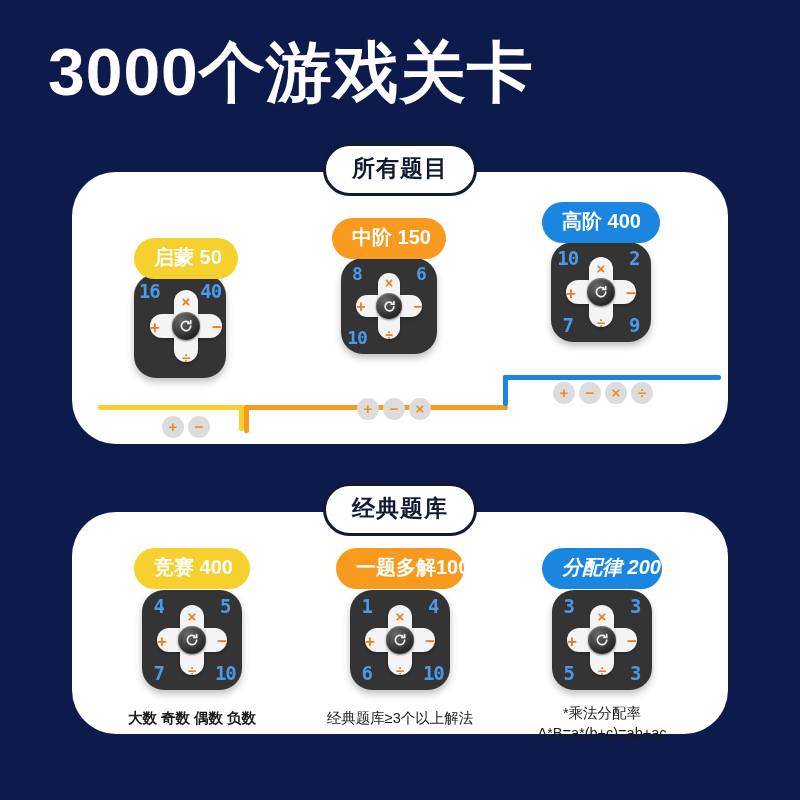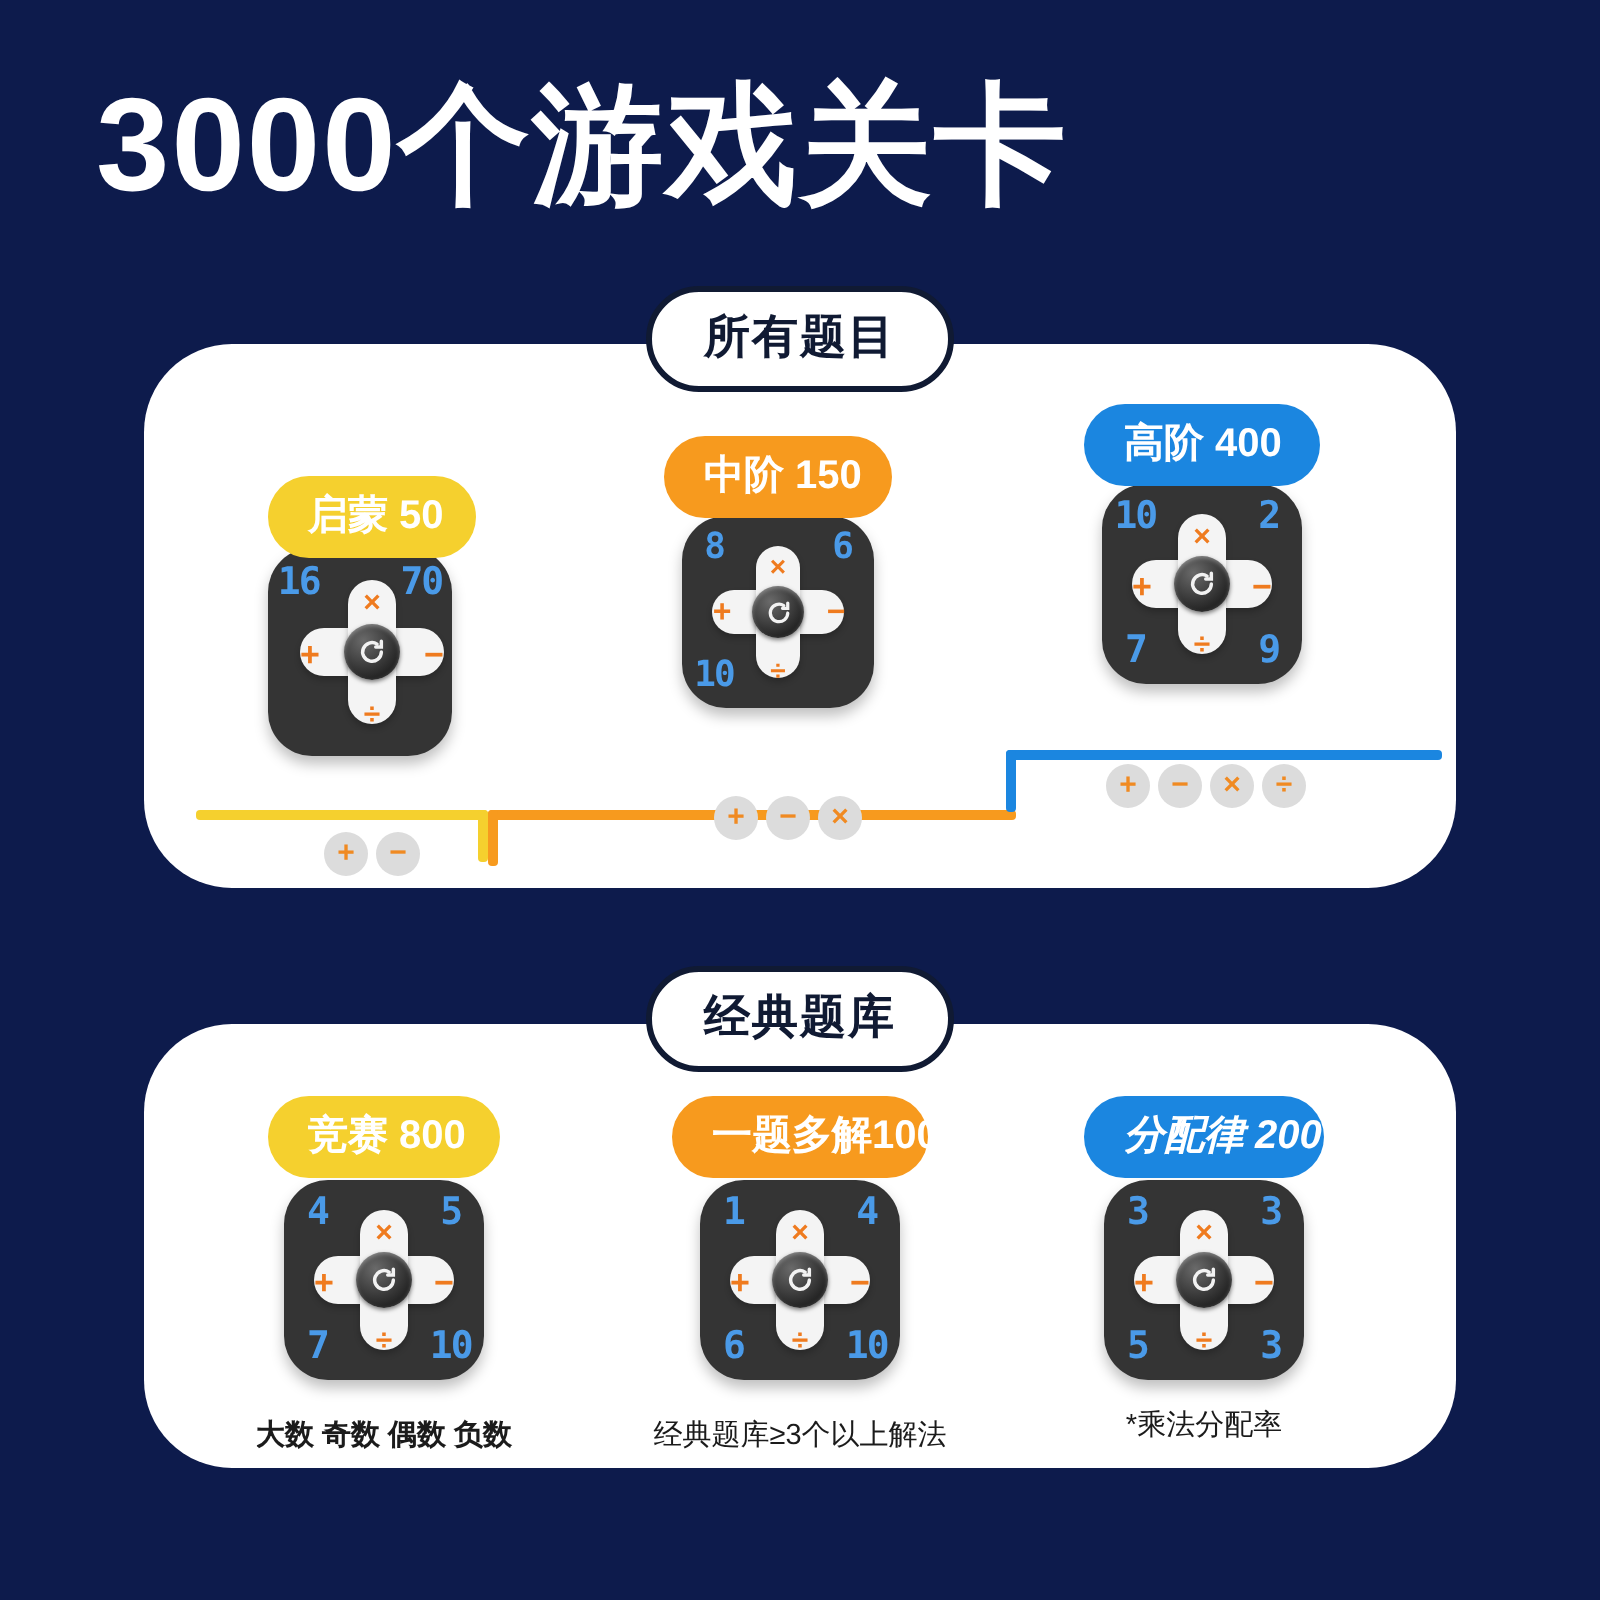--- a/index.html
+++ b/index.html
@@ -187,21 +187,21 @@
 <div class="section-pill one">所有题目</div>
 
 <div class="level-pill pill-yellow" style="left:134px; top:238px; width:104px;">启蒙 50</div>
 <div class="device" style="left:134px; top:274px; width:92px; height:104px;">
   <div class="device-grid">
     <div class="cell">
         <span class="num" style="font-size:19px;">16</span>
       </div>
     <div class="cell"></div>
     <div class="cell">
-        <span class="num" style="font-size:19px;">70</span>
+        <span class="num" style="font-size:19px;">40</span>
       </div>
     <div class="cell"></div>
     <div class="cell"></div>
     <div class="cell"></div>
     <div class="cell">
         <span class="num" style="font-size:19px;"></span>
       </div>
     <div class="cell"></div>
     <div class="cell">
         <span class="num" style="font-size:19px;"></span>
@@ -321,21 +321,21 @@
 <div class="opgroup" style="left:553px; top:382px;">
   <span class="opbadge">+</span>
   <span class="opbadge">−</span>
   <span class="opbadge">×</span>
   <span class="opbadge">÷</span>
 </div>
 
 <div class="card two"></div>
 <div class="section-pill two">经典题库</div>
 
-<div class="level-pill pill-yellow" style="left:134px; top:548px; width:116px;">竞赛 800</div>
+<div class="level-pill pill-yellow" style="left:134px; top:548px; width:116px;">竞赛 400</div>
 <div class="device" style="left:142px; top:590px; width:100px; height:100px;">
   <div class="device-grid">
     <div class="cell">
         <span class="num" style="font-size:19px;">4</span>
       </div>
     <div class="cell"></div>
     <div class="cell">
         <span class="num" style="font-size:19px;">5</span>
       </div>
     <div class="cell"></div>
@@ -439,13 +439,14 @@
   <span class="op" style="left:0; top:73px; width:100px; font-size:15px;">÷</span>
   <div class="dial" style="left:36px; top:36px; width:28px; height:28px;">
     <svg width="16" height="16" viewBox="0 0 24 24" fill="none" stroke="#f2f2f2" stroke-width="2.6" stroke-linecap="round">
       <path d="M19 12a7 7 0 1 1-3.2-5.9"></path>
         <path d="M19 4v4.2h-4.2"></path>
     </svg>
   </div>
 </div>
 <div class="caption" style="left:502px; top:704px; width:200px;">
   <span>*乘法分配率</span>
+  <span class="l2">A*B=a*(b+c)=ab+ac</span>
 </div>
 
 </body></html>

